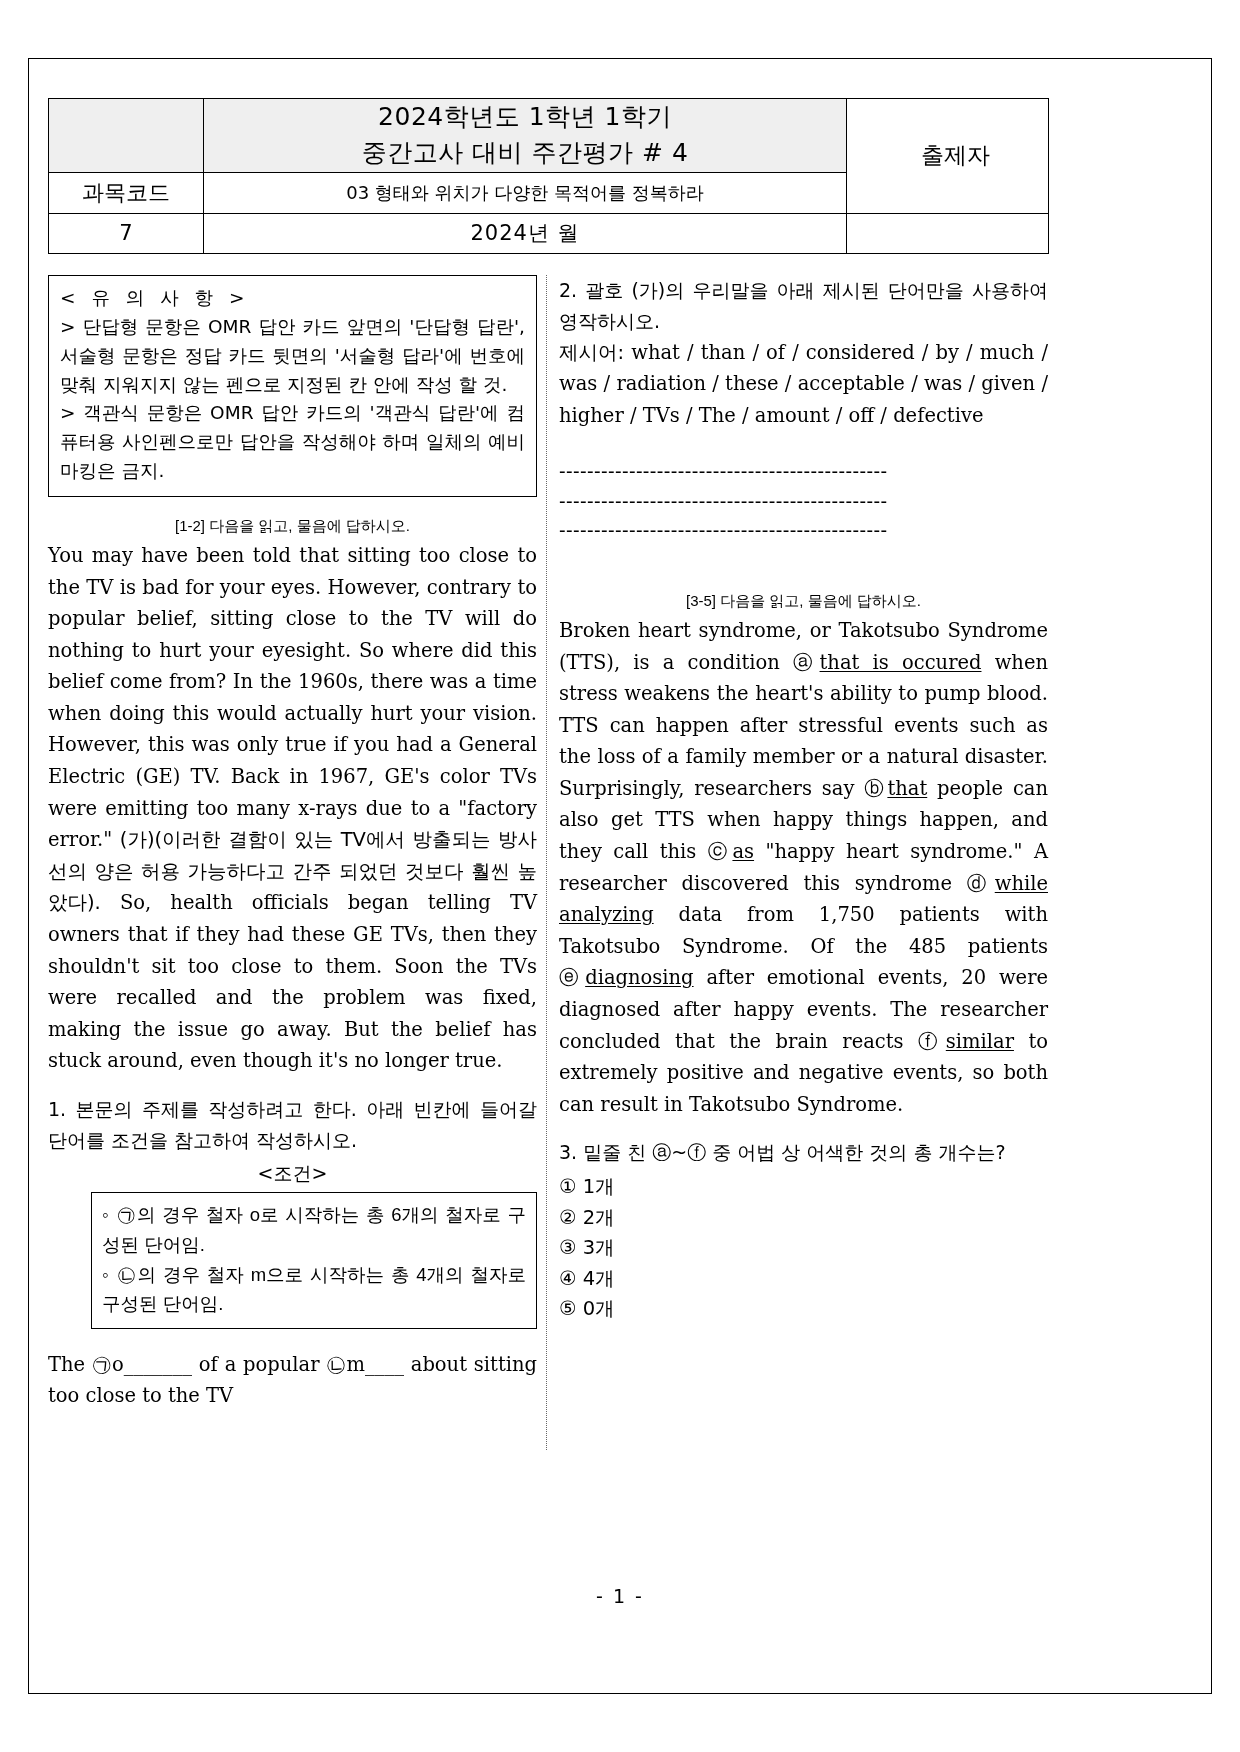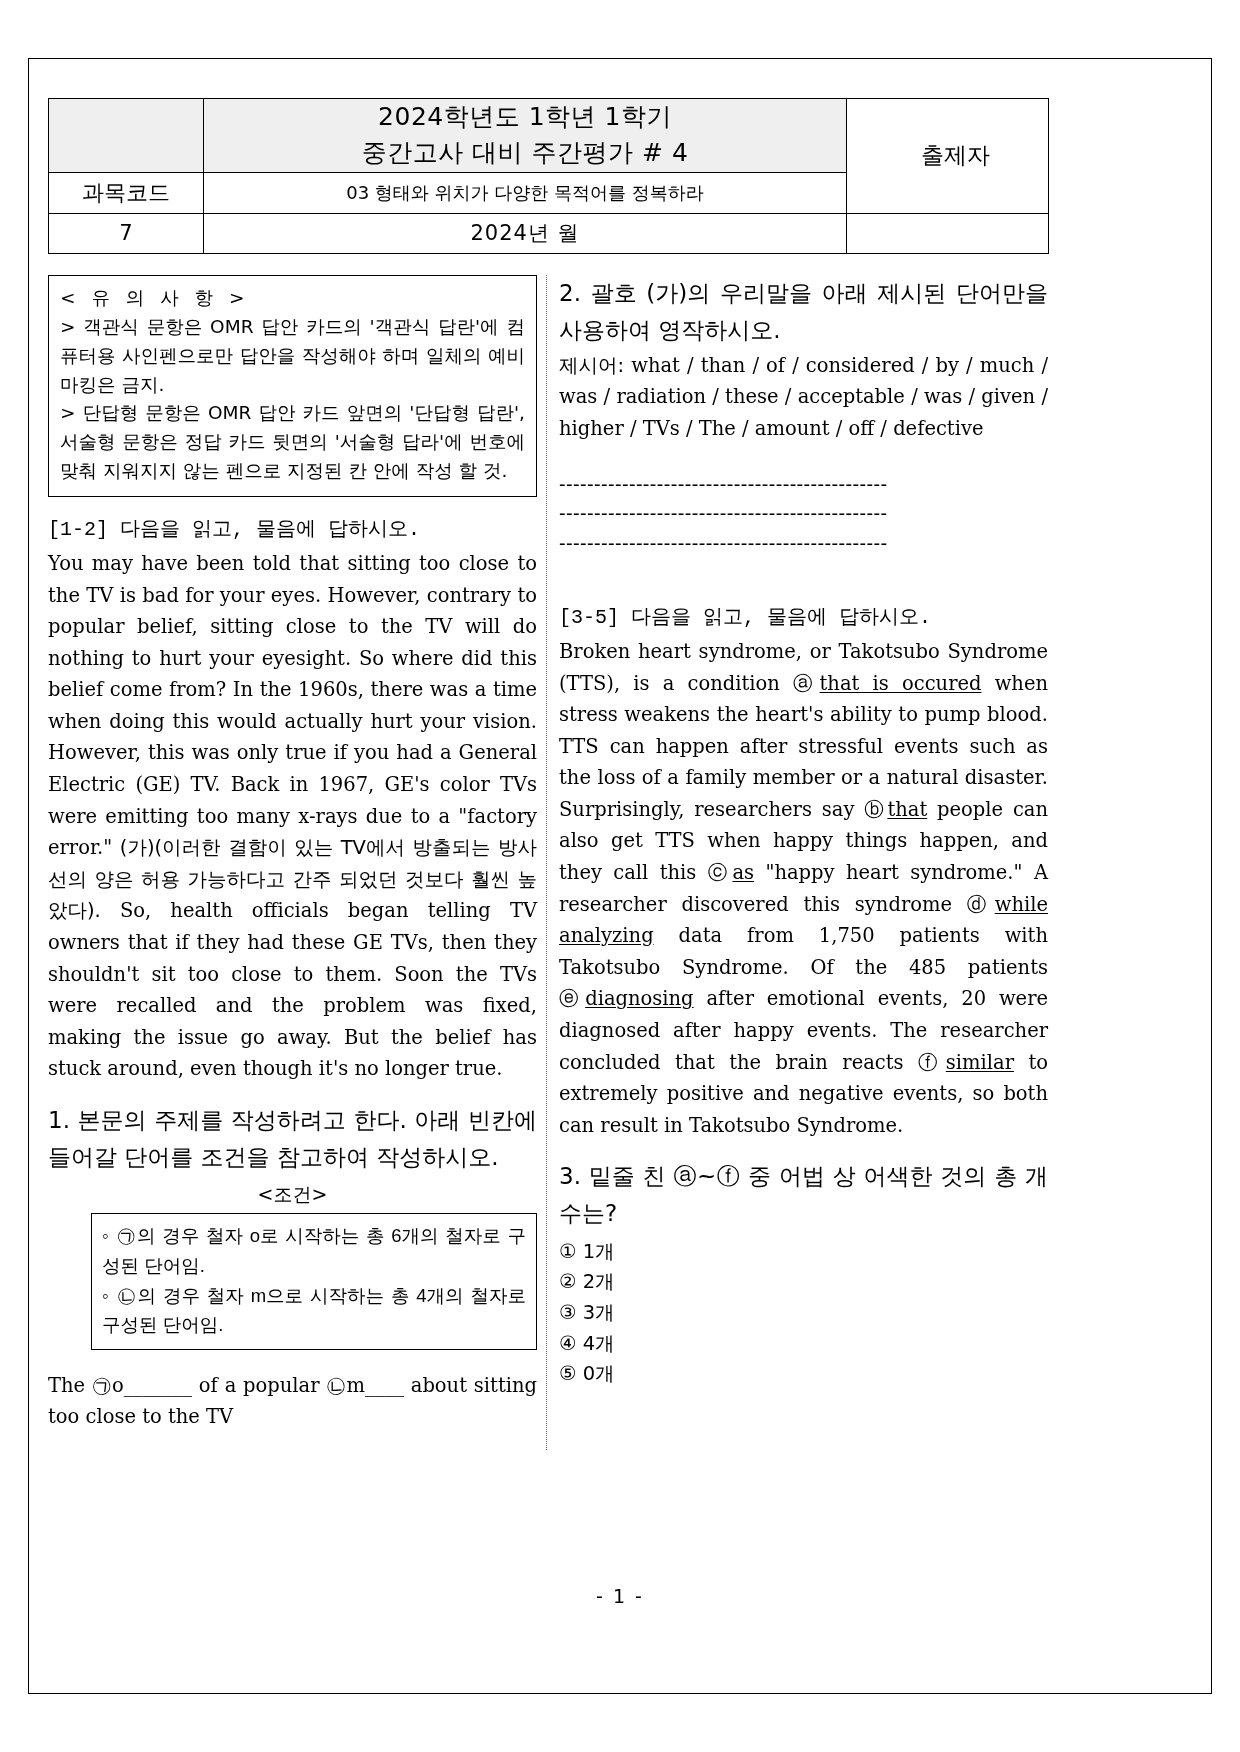--- a/index.html
+++ b/index.html
@@ -83,27 +83,28 @@
     line-height: 1.56;
     text-align: justify;
     text-align-last: left;
   }
   .notice .head { letter-spacing: 5px; text-align-last: left; }
 
   .blk { margin-top: 17px; }
   .blk-sm { margin-top: 11px; }
 
   .instr {
-    font-family: Liberation Mono, monospace;
-    font-size: 20px;
+    font-family: Liberation Sans, sans-serif;
+    font-size: 15px;
     line-height: 1.6;
+    text-align: center;
   }
   .qhead {
     font-family: "DejaVu Sans", "Liberation Sans", sans-serif;
-    font-size: 23px;
+    font-size: 19px;
     line-height: 1.62;
     text-align: justify;
     text-align-last: left;
   }
   .passage {
     font-size: 19.5px;
     line-height: 1.62;
     text-align: justify;
     text-align-last: left;
   }
@@ -192,22 +193,22 @@
 </tbody>
   </table>
 
 <div class="cols">
   <div class="divider"></div>
 
   <div class="col col-left">
 
     <div class="notice">
       <div class="head">&lt; 유 의 사 항 &gt;</div>
+      <div>&gt; 단답형 문항은 OMR 답안 카드 앞면의 '단답형 답란', 서술형 문항은 정답 카드 뒷면의 '서술형 답라'에 번호에 맞춰 지워지지 않는 펜으로 지정된 칸 안에 작성 할 것.</div>
       <div>&gt; 객관식 문항은 OMR 답안 카드의 '객관식 답란'에 컴퓨터용 사인펜으로만 답안을 작성해야 하며 일체의 예비마킹은 금지.</div>
-      <div>&gt; 단답형 문항은 OMR 답안 카드 앞면의 '단답형 답란', 서술형 문항은 정답 카드 뒷면의 '서술형 답라'에 번호에 맞춰 지워지지 않는 펜으로 지정된 칸 안에 작성 할 것.</div>
     </div>
 
     <div class="blk instr ko">[1-2] 다음을 읽고, 물음에 답하시오.</div>
 
     <div class="passage blk-sm" style="margin-top:2px;">
       <span>You may have been told that sitting too close to the TV is bad for your eyes. However, contrary to popular belief, sitting close to the TV will do nothing to hurt your eyesight. So where did this belief come from? In the 1960s, there was a time when doing this would actually hurt your vision. However, this was only true if you had a General Electric (GE) TV. Back in 1967, GE's color TVs were emitting too many x-rays due to a "factory error." </span><span class="ko">(가)(이러한 결함이 있는 TV에서 방출되는 방사선의 양은 허용 가능하다고 간주 되었던 것보다 훨씬 높았다).</span><span> So, health officials began telling TV owners that if they had these GE TVs, then they shouldn't sit too close to them. Soon the TVs were recalled and the problem was fixed, making the issue go away. But the belief has stuck around, even though it's no longer true.</span>
     </div>
 
     <div class="blk qhead ko">1. 본문의 주제를 작성하려고 한다. 아래 빈칸에 들어갈 단어를 조건을 참고하여 작성하시오.</div>
 

